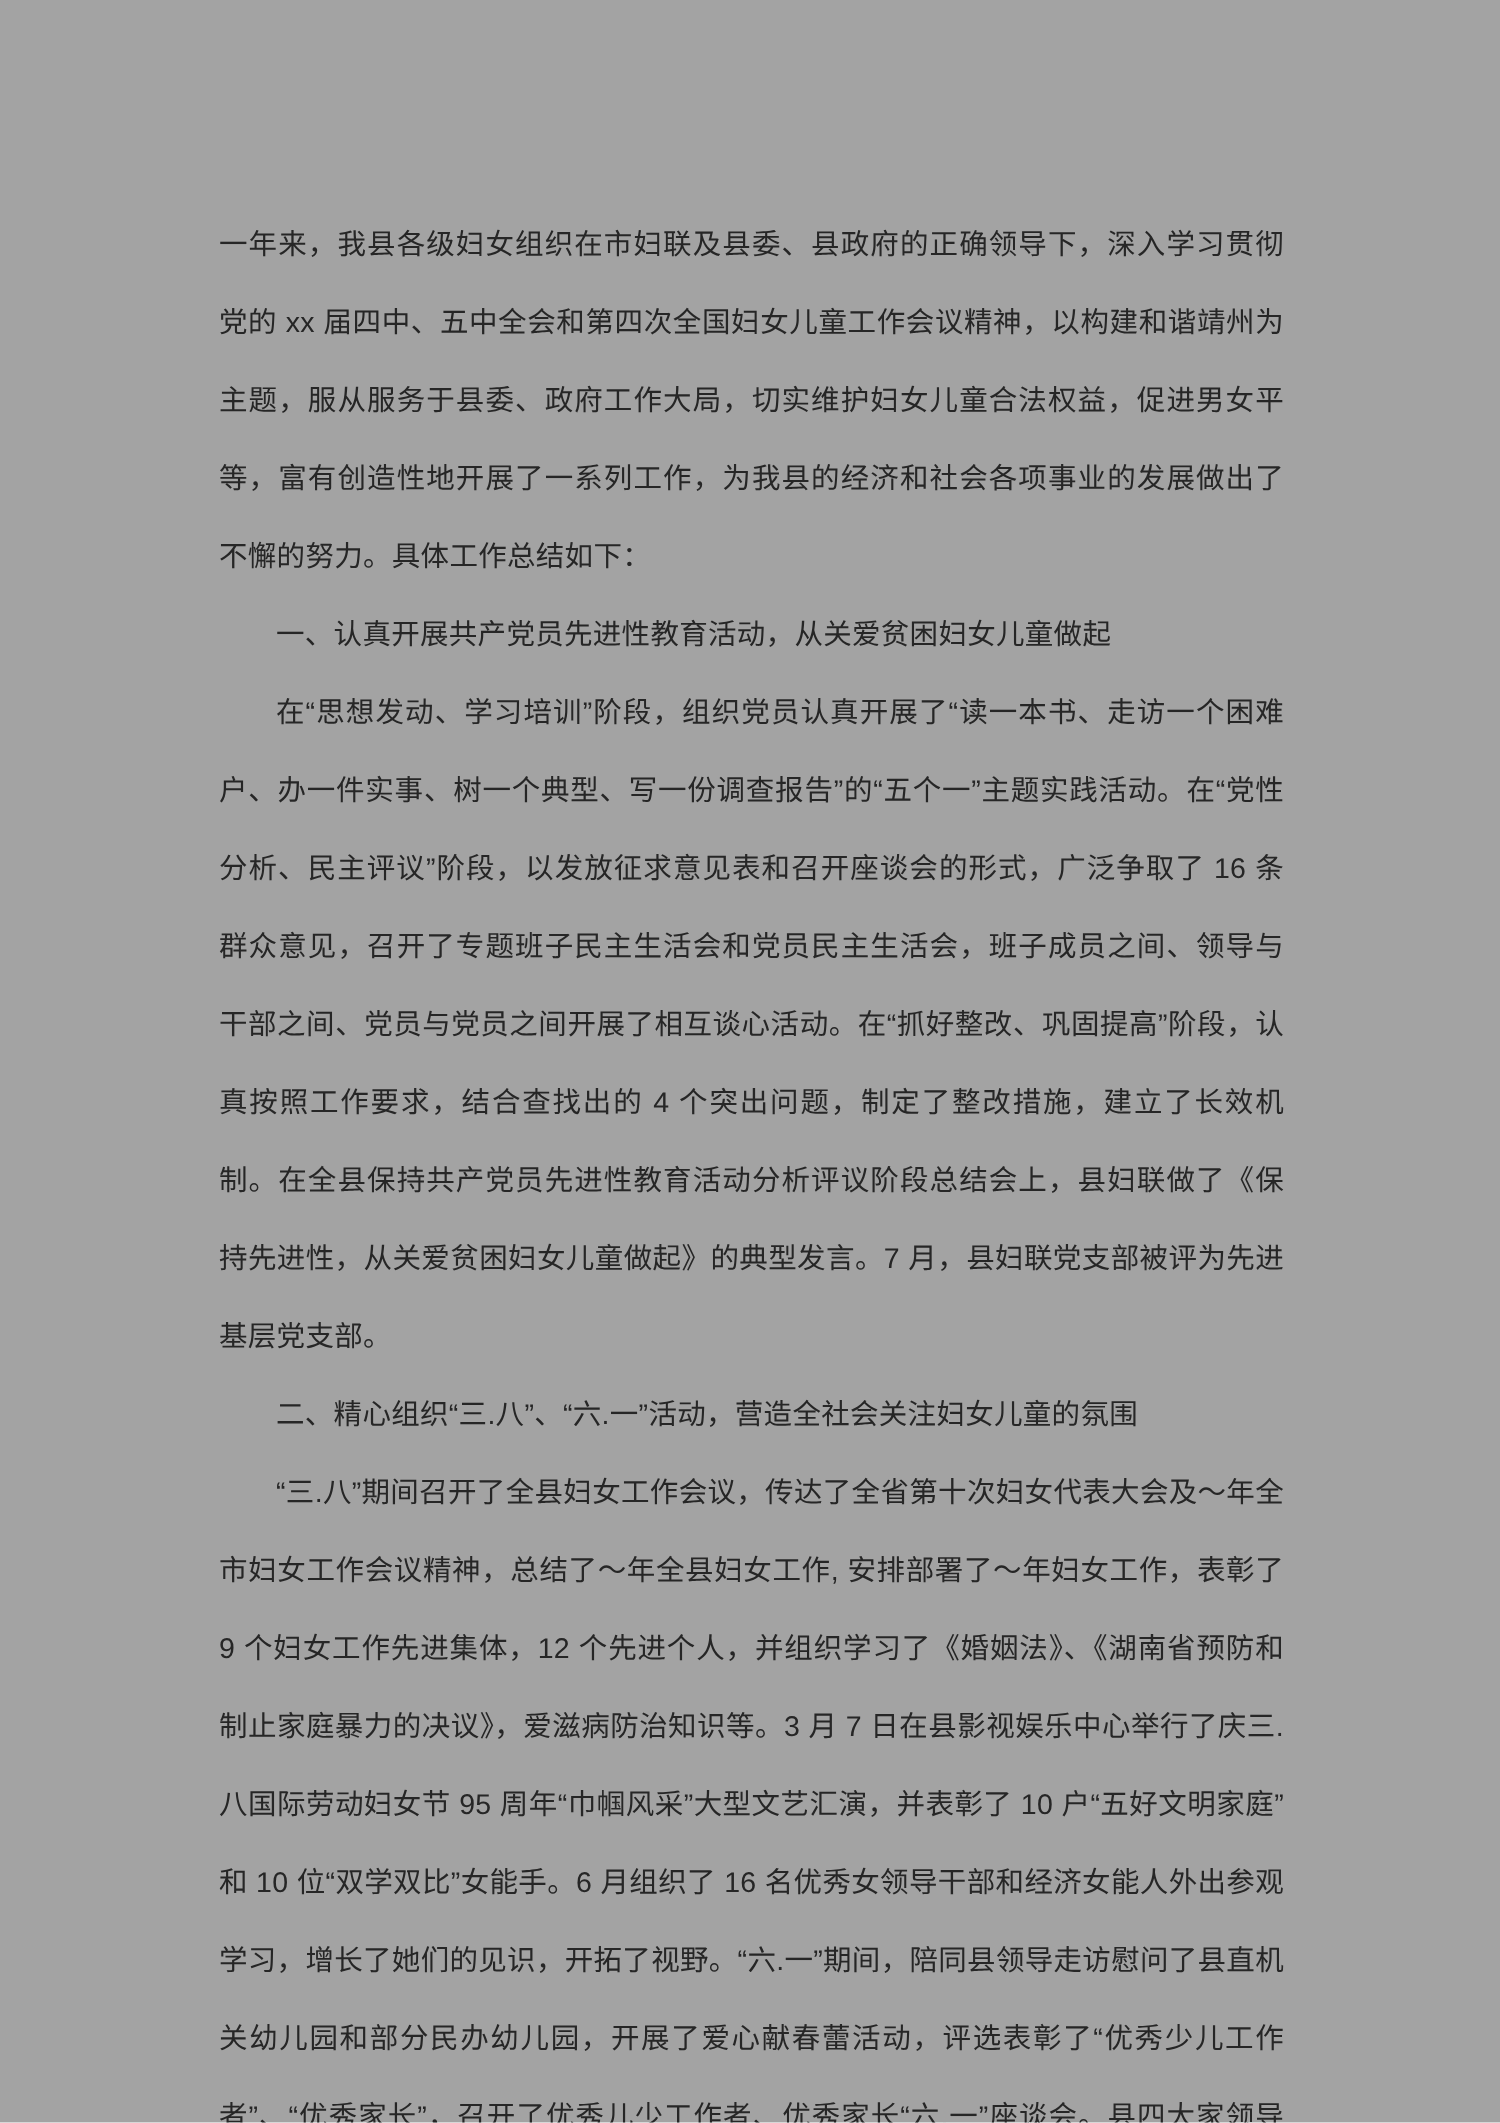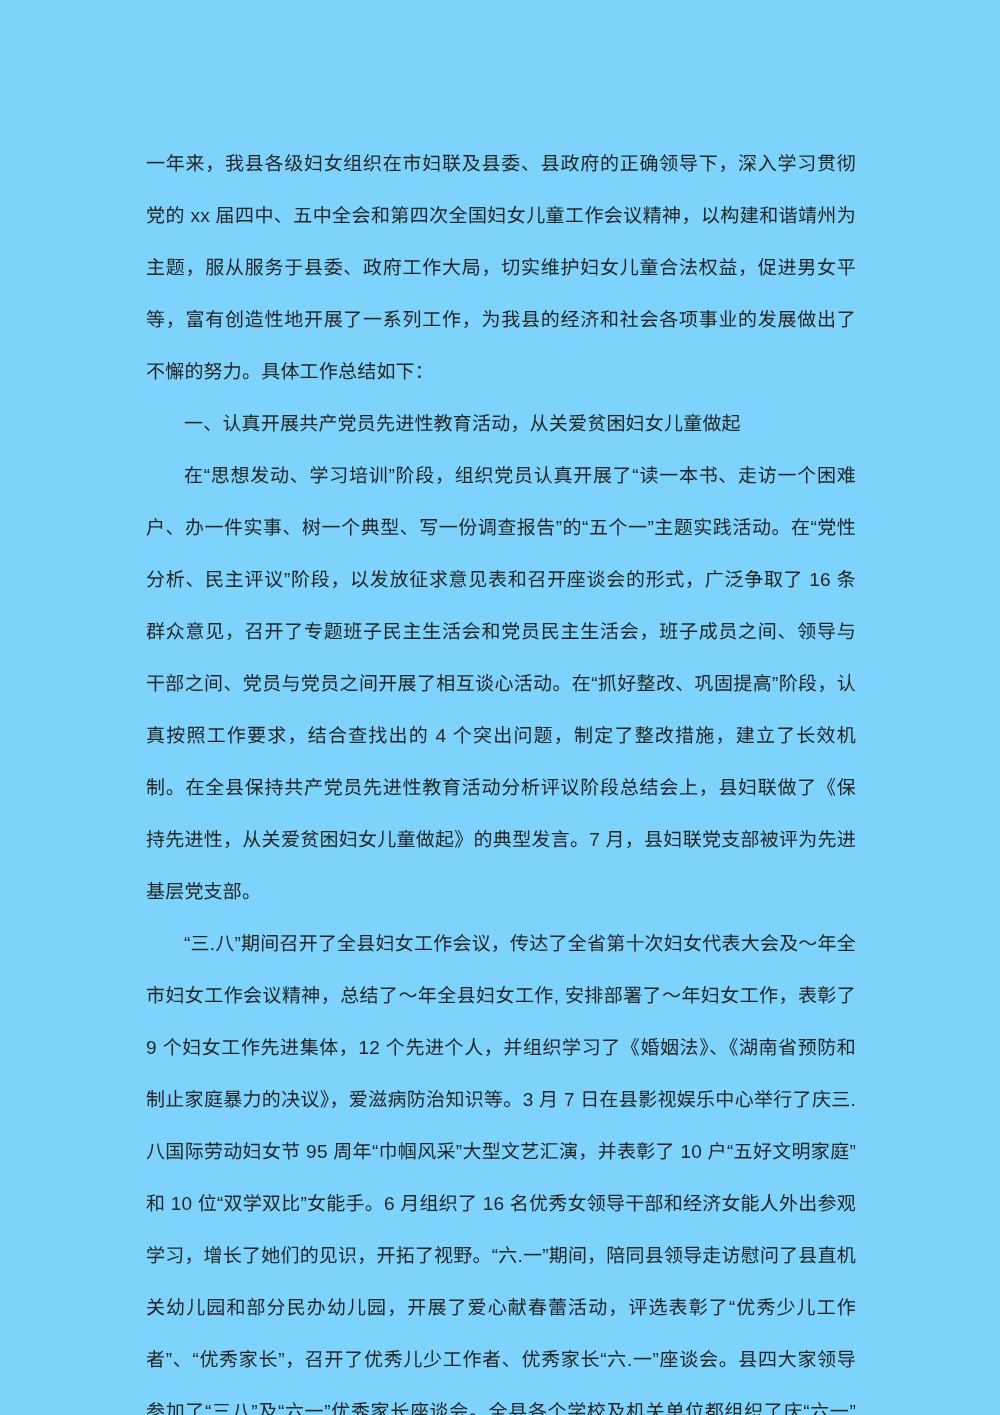--- a/index.html
+++ b/index.html
@@ -12,21 +12,21 @@
     width: 1000px;
     height: 1415px;
     font-family: "Liberation Sans", "DejaVu Sans", sans-serif;
     color: #262626;
     overflow: hidden;
   }
   .page {
     position: relative;
     width: 1000px;
     height: 1415px;
-    background: #7dd3fc;
+    background: #a3a3a3;
     box-sizing: border-box;
   }
   .page-body {
     position: absolute;
     left: 146px;
     top: 138px;
     width: 710px;
   }
   .para {
     margin: 0;
@@ -59,17 +59,18 @@
 
 <div class="page">
   <div class="page-body">
 
     <p class="para nostretch">一年来，我县各级妇女组织在市妇联及县委、县政府的正确领导下，深入学习贯彻党的 xx 届四中、五中全会和第四次全国妇女儿童工作会议精神，以构建和谐靖州为主题，服从服务于县委、政府工作大局，切实维护妇女儿童合法权益，促进男女平等，富有创造性地开展了一系列工作，为我县的经济和社会各项事业的发展做出了不懈的努力。具体工作总结如下：</p>
 
     <p class="para heading nostretch">一、认真开展共产党员先进性教育活动，从关爱贫困妇女儿童做起</p>
 
     <p class="para indent nostretch">在“思想发动、学习培训”阶段，组织党员认真开展了“读一本书、走访一个困难户、办一件实事、树一个典型、写一份调查报告”的“五个一”主题实践活动。在“党性分析、民主评议”阶段，以发放征求意见表和召开座谈会的形式，广泛争取了 16 条群众意见，召开了专题班子民主生活会和党员民主生活会，班子成员之间、领导与干部之间、党员与党员之间开展了相互谈心活动。在“抓好整改、巩固提高”阶段，认真按照工作要求，结合查找出的 4 个突出问题，制定了整改措施，建立了长效机制。在全县保持共产党员先进性教育活动分析评议阶段总结会上，县妇联做了《保持先进性，从关爱贫困妇女儿童做起》的典型发言。7 月，县妇联党支部被评为先进基层党支部。</p>
 
+    <p class="para heading nostretch">二、精心组织“三.八”、“六.一”活动，营造全社会关注妇女儿童的氛围</p>
 
     <p class="para indent nostretch">“三.八”期间召开了全县妇女工作会议，传达了全省第十次妇女代表大会及～年全市妇女工作会议精神，总结了～年全县妇女工作, 安排部署了～年妇女工作，表彰了 9 个妇女工作先进集体，12 个先进个人，并组织学习了《婚姻法》、《湖南省预防和制止家庭暴力的决议》，爱滋病防治知识等。3 月 7 日在县影视娱乐中心举行了庆三.八国际劳动妇女节 95 周年“巾帼风采”大型文艺汇演，并表彰了 10 户“五好文明家庭”和 10 位“双学双比”女能手。6 月组织了 16 名优秀女领导干部和经济女能人外出参观学习，增长了她们的见识，开拓了视野。“六.一”期间，陪同县领导走访慰问了县直机关幼儿园和部分民办幼儿园，开展了爱心献春蕾活动，评选表彰了“优秀少儿工作者”、“优秀家长”，召开了优秀儿少工作者、优秀家长“六.一”座谈会。县四大家领导参加了“三八”及“六一”优秀家长座谈会。全县各个学校及机关单位都组织了庆“六一”健康有益的儿少活动。</p>
 
   </div>
 </div>
 
 </body></html>

